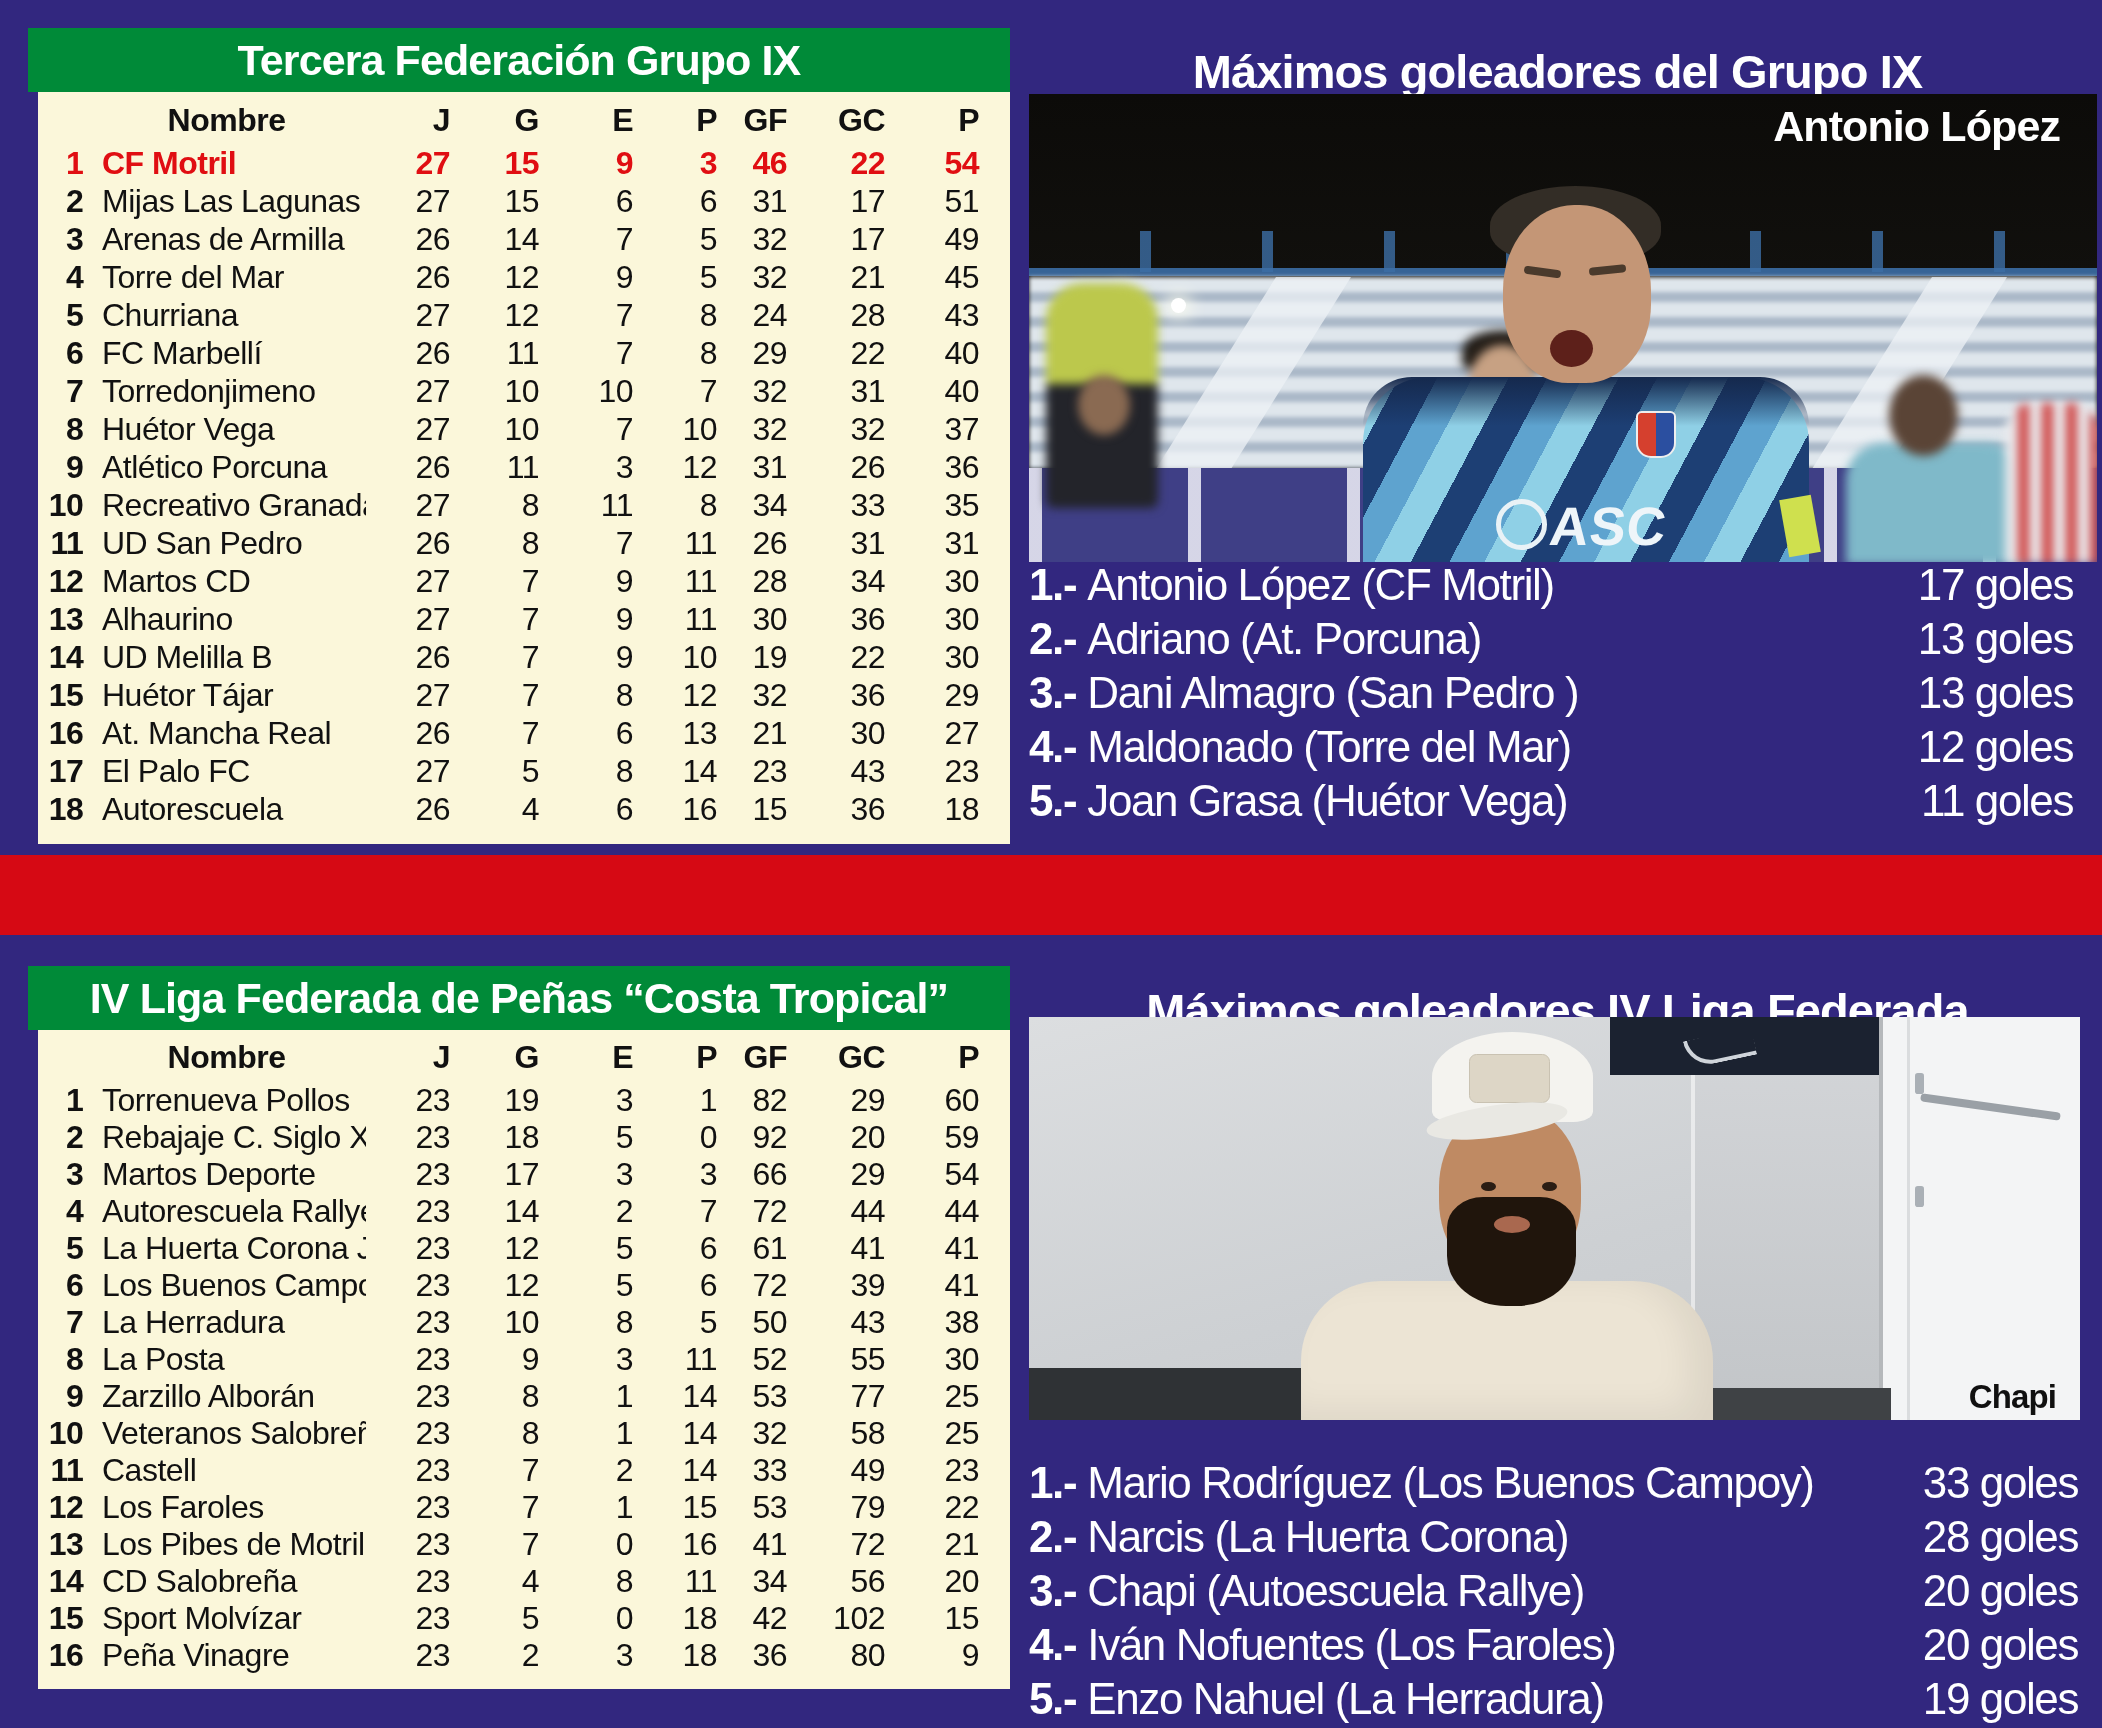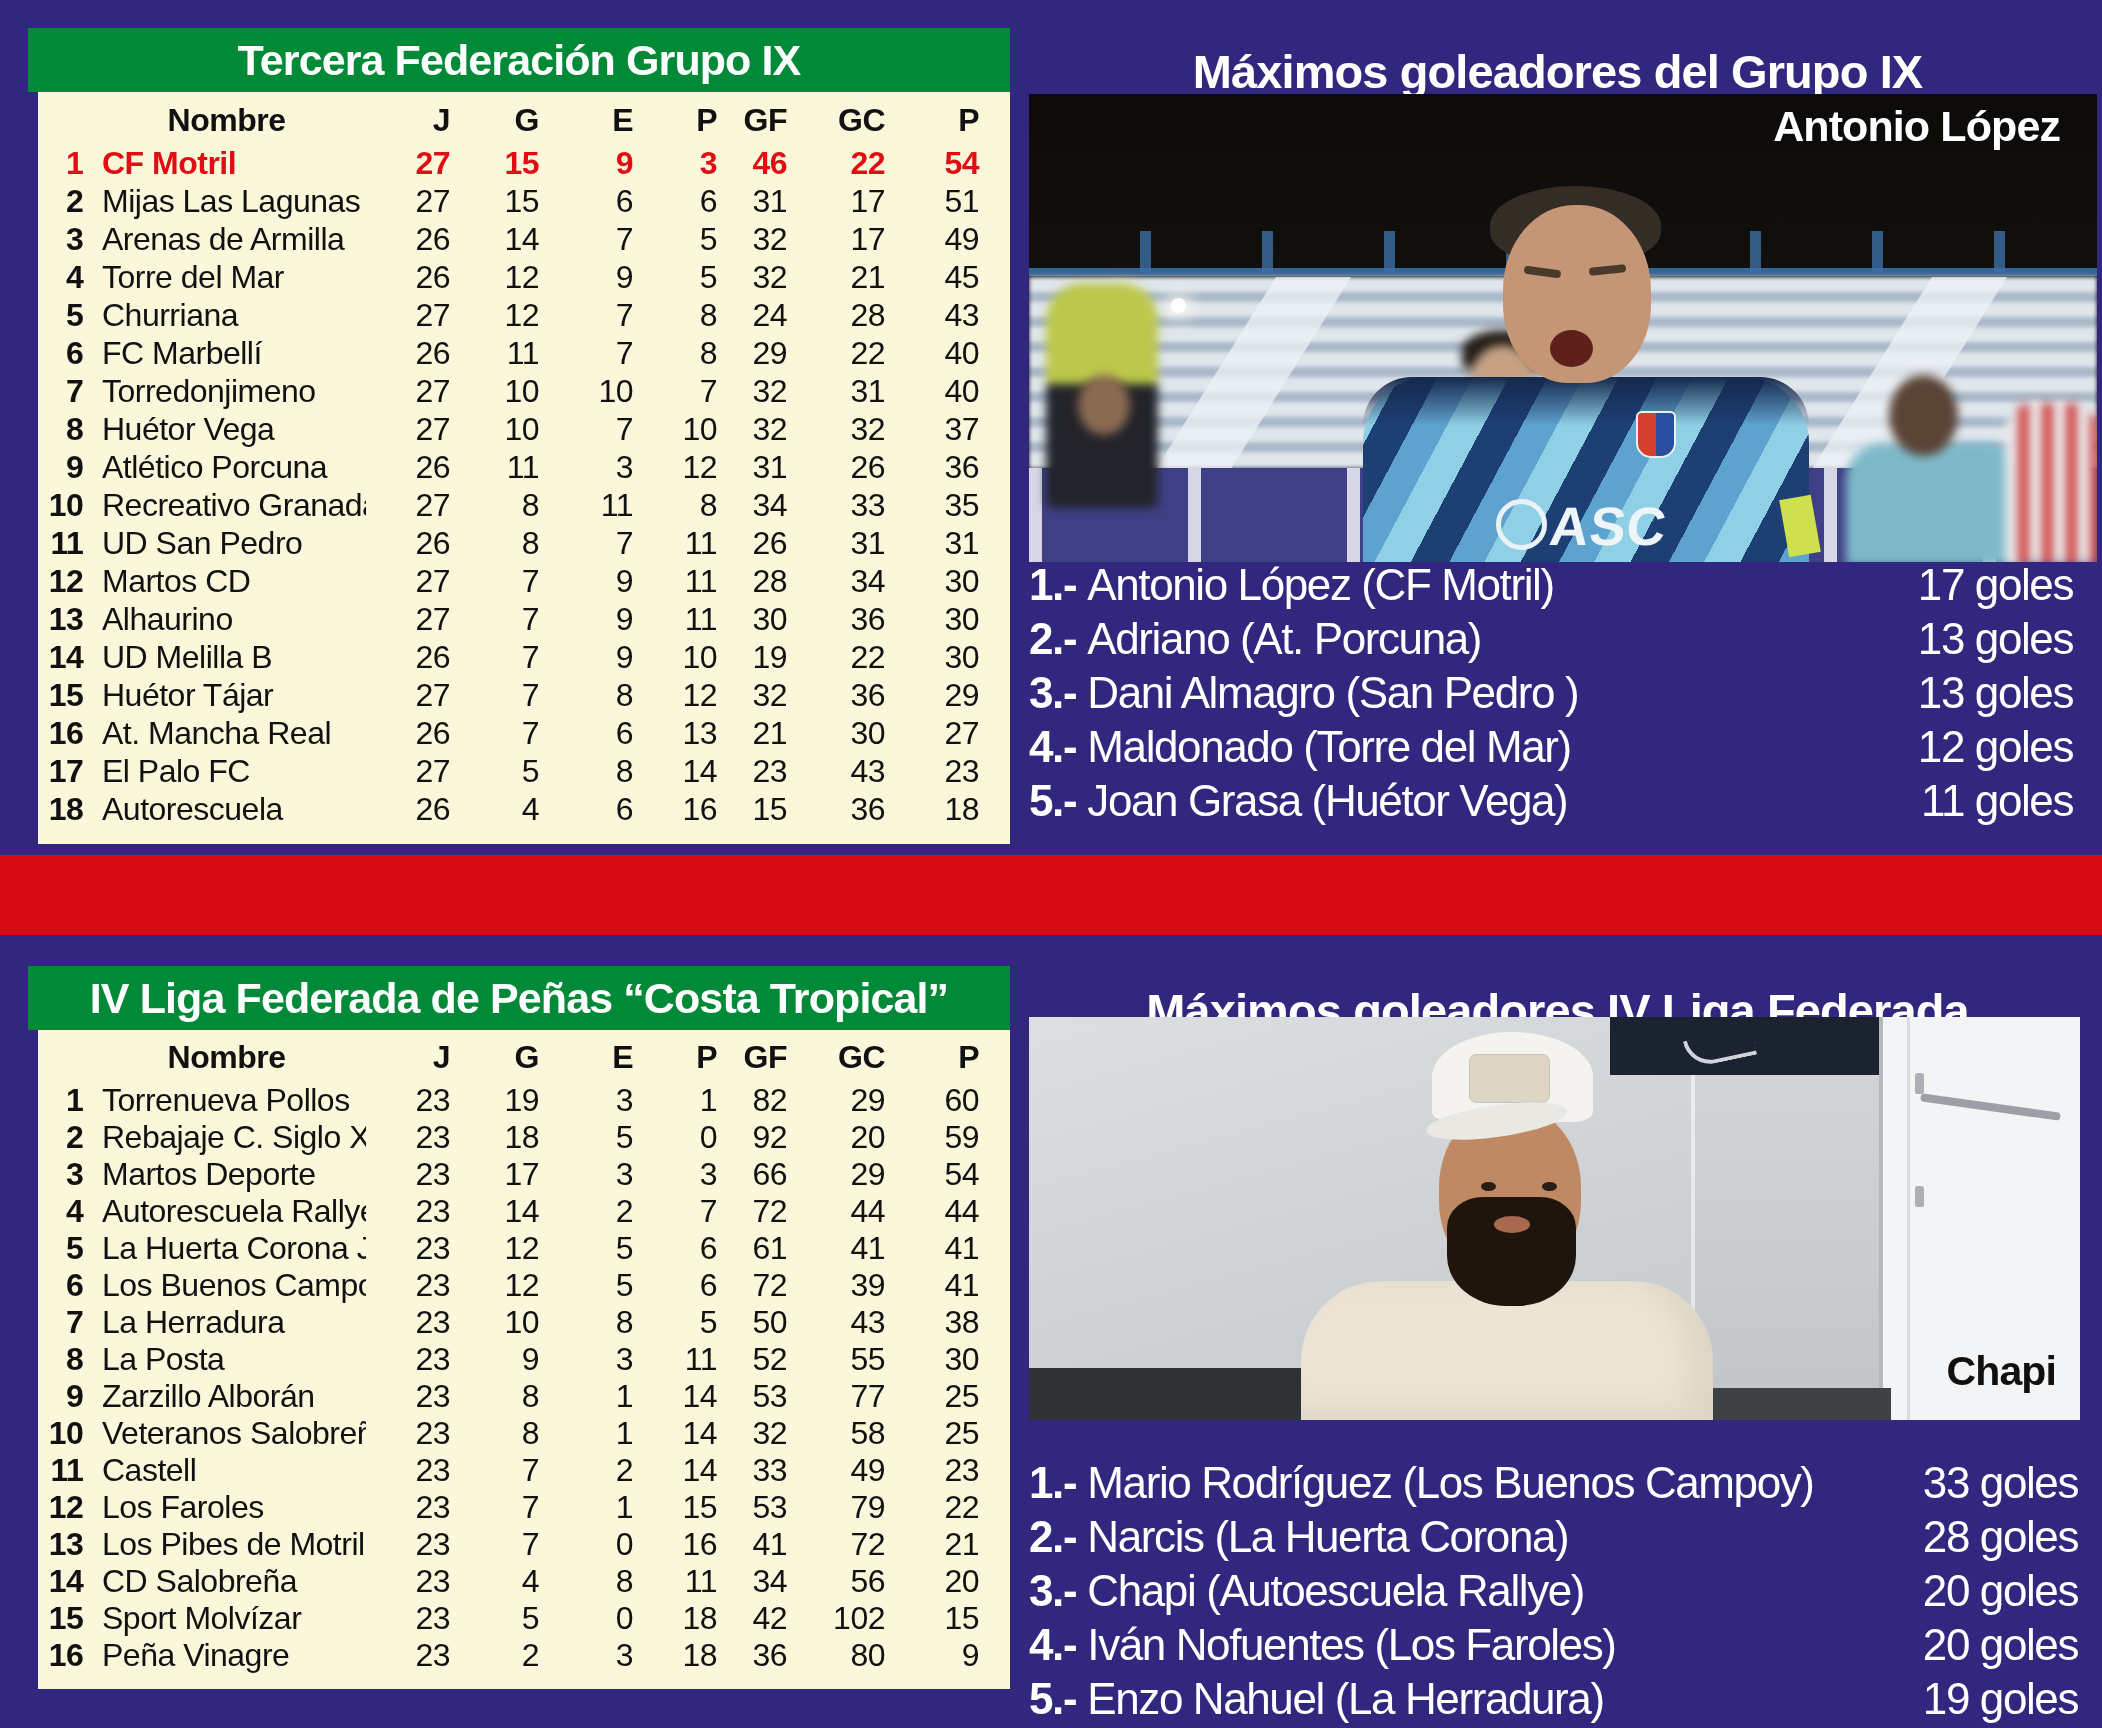--- a/index.html
+++ b/index.html
@@ -107,21 +107,21 @@
   .p2-torso{position:absolute;left:272px;top:264px;width:412px;height:139px;border-radius:80px 80px 0 0;
     background:#ece4d4;box-shadow:inset -22.5px -7.5px 37px rgba(0,0,0,.07);}
   .p2-head{position:absolute;left:410px;top:90px;width:142px;height:174px;background:#bf8a63;border-radius:46%;}
   .p2-eye{position:absolute;width:15px;height:9.4px;background:#2a1d14;border-radius:50%;}
   .e1{left:452px;top:165px;} .e2{left:513px;top:165px;}
   .p2-beard{position:absolute;left:418px;top:180px;width:129px;height:109px;background:#20150c;border-radius:28% 28% 46% 46%;}
   .p2-mouth{position:absolute;left:465px;top:199px;width:36px;height:17px;background:#a9684f;border-radius:50%;}
   .p2-cap-dome{position:absolute;left:403px;top:15px;width:161px;height:90px;background:#f4f3ef;border-radius:50% 50% 12% 12%;}
   .p2-cap-label{position:absolute;left:440px;top:37px;width:79px;height:47px;background:#ddd6c6;border-radius:7.5px;border:1.9px solid #c9c2b2;}
   .p2-cap-brim{position:absolute;left:397px;top:88px;width:142px;height:32px;background:#e9e8e3;border-radius:50%;transform:rotate(-8deg);}
-  .p2-caption{bottom:25px;right:24px;color:#101010;font-size:41px;}
+  .p2-caption{bottom:4px;right:24px;color:#101010;font-size:33px;}
 </style>
 </head>
 <body>
 
 <div class="page">
 
   <section class="table-panel" id="table1">
     <header class="panel-title">Tercera Federación Grupo IX</header>
     <div class="panel-body">
       <div class="trow thead">

